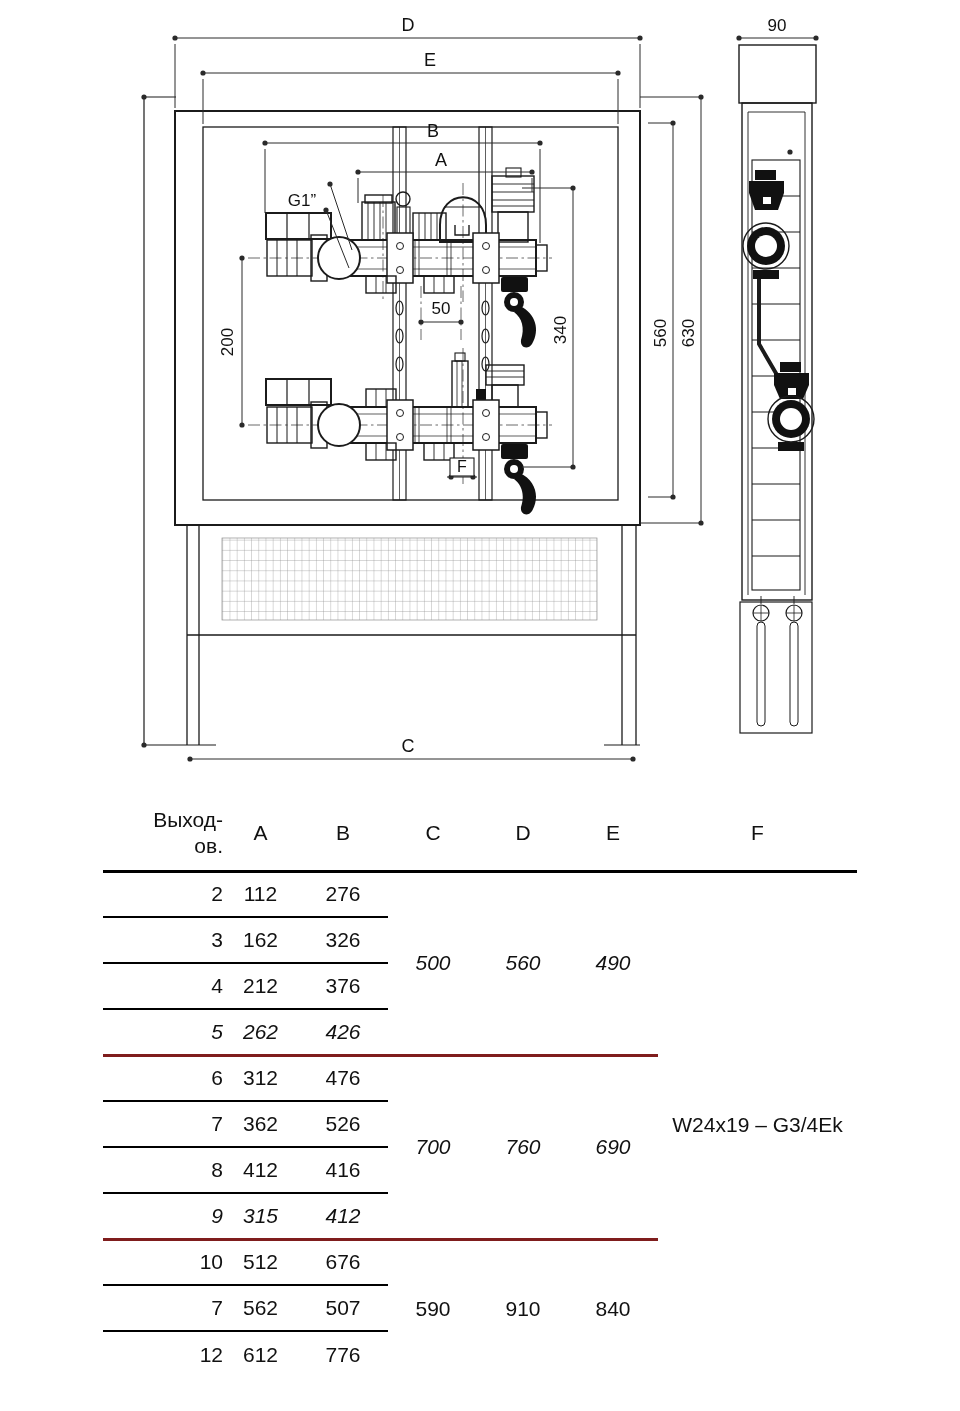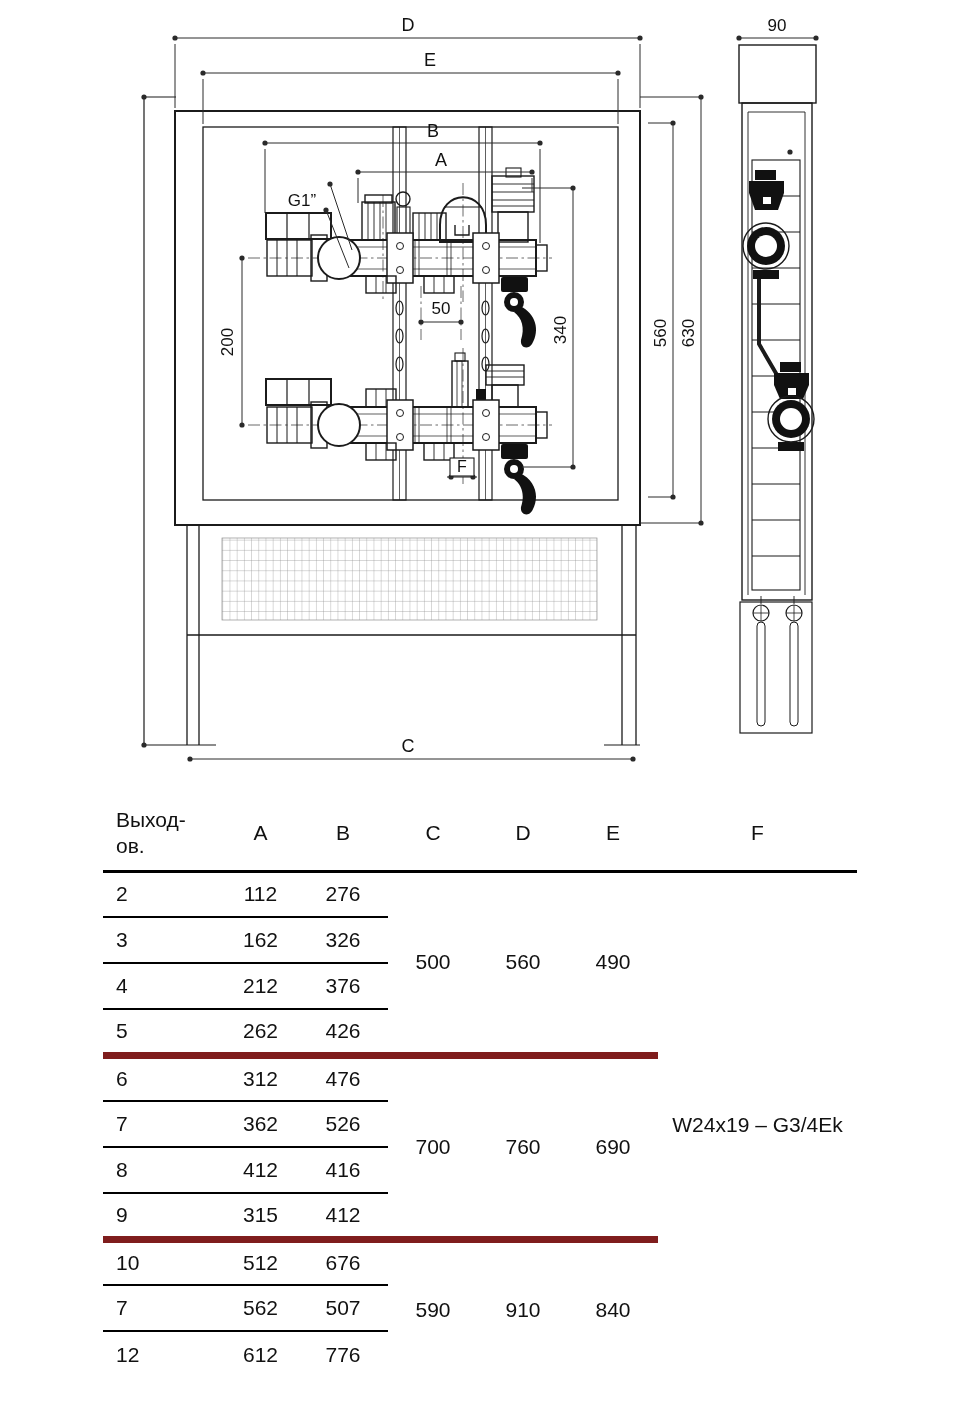--- a/index.html
+++ b/index.html
@@ -14,24 +14,24 @@
   .biglbl  { font-size:18px; }
 
   
   .dim-table-wrap { position:absolute; left:103px; top:797px; width:754px; }
   table.dims { border-collapse:collapse; table-layout:fixed; width:754px; }
   table.dims th, table.dims td {
     font-size:21px; font-weight:normal; text-align:center; vertical-align:middle;
     padding:0; height:46px; white-space:nowrap;
   }
   table.dims th { height:74px; border-bottom:3px solid #000; }
-  table.dims th.c-out, table.dims td.c-out { text-align:left; padding-left:13px; }
+  table.dims th.c-out, table.dims td.c-out { text-align:right; padding-left:13px; }
   table.dims th.c-out { line-height:1.25; }
   td.bt { border-bottom:2px solid #000; }
-  td.bg { border-bottom:7px solid #7f1d1d; }
+  td.bg { border-bottom:3px solid #7f1d1d;font-style:italic; }
   td.f-cell { white-space:pre-line; line-height:1.22; }
 </style>
 </head>
 <body>
 <div class="page">
 
 <svg class="drawing" width="960" height="790" viewBox="0 0 960 790">
   <defs>
     <pattern id="mesh" width="7.2" height="10.2" patternUnits="userSpaceOnUse">
       <path d="M7.2 0 V10.2 M0 10.2 H7.2" stroke="#8f8f8f" stroke-width="0.7" fill="none"></path>

